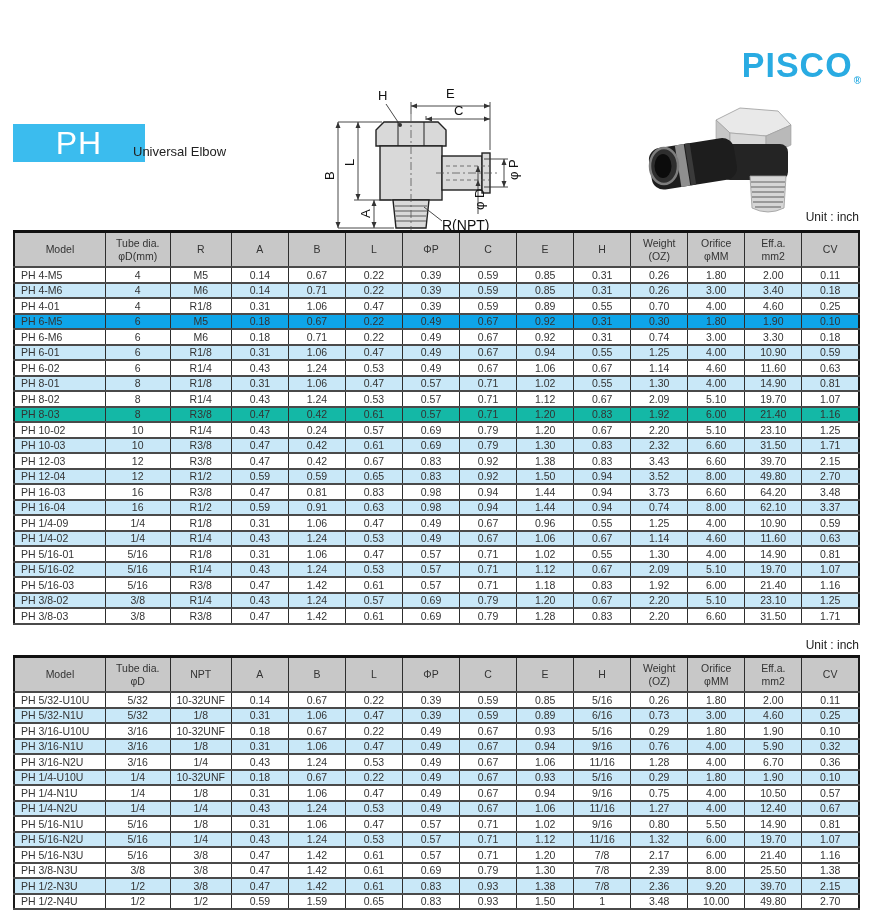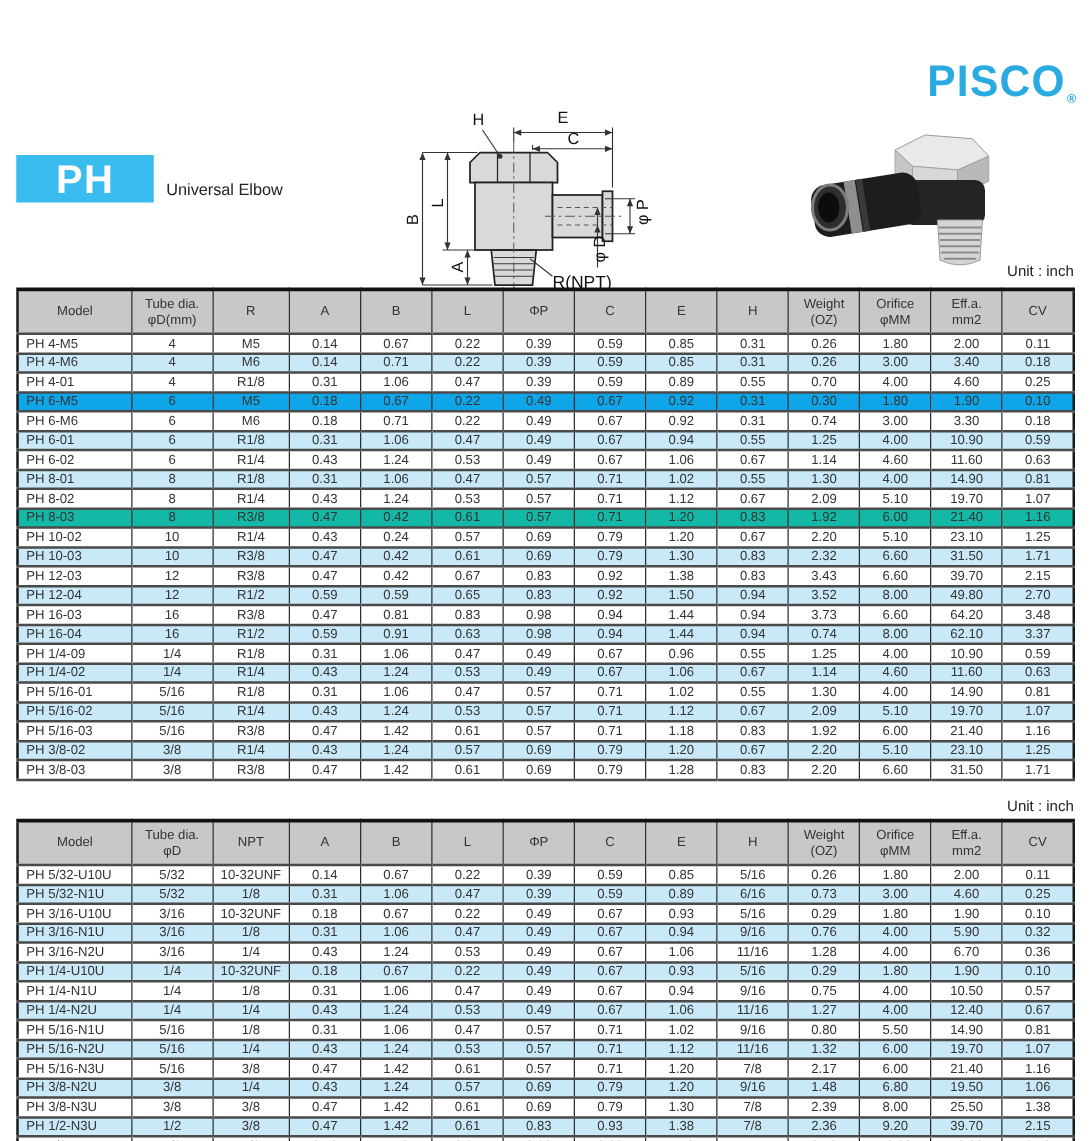--- a/index.html
+++ b/index.html
@@ -5,22 +5,22 @@
   html,body{margin:0;padding:0;background:#ffffff;}
   #page{position:relative;width:873px;height:913px;background:#fff;
         font-family:"Liberation Sans","DejaVu Sans",sans-serif;color:#333;overflow:hidden;margin-top:40px;}
 
   
   .logo{position:absolute;top:6px;right:12px;font-weight:bold;font-size:34px;
         letter-spacing:1px;color:#29ABE2;transform:scaleY(1.04);}
   .logo .reg{font-size:10px;vertical-align:baseline;position:relative;top:6px;left:1px;}
 
   
-  .series-box{position:absolute;left:13px;top:84px;width:110px;height:38px;background:#3BBCEE;
-        color:#fff;font-weight:bold;font-size:32px;display:flex;align-items:center;justify-content:center;
+  .series-box{position:absolute;left:13px;top:84px;width:132px;height:38px;background:#3BBCEE;
+        color:#fff;font-weight:normal;font-size:32px;display:flex;align-items:center;justify-content:center;
         letter-spacing:1px;}
   .series-name{position:absolute;left:133px;top:104px;font-size:13px;color:#222;}
 
   
   .unit{position:absolute;right:14px;font-size:12px;color:#222;}
   .unit.top{top:170px;}
   .unit.mid{top:598px;}
 
   
   .diagram{position:absolute;left:318px;top:40px;}
@@ -752,36 +752,20 @@
           <td>0.61</td>
           <td>0.57</td>
           <td>0.71</td>
           <td>1.20</td>
           <td>7/8</td>
           <td>2.17</td>
           <td>6.00</td>
           <td>21.40</td>
           <td>1.16</td>
         </tr>
-        <tr style="background: rgb(201, 232, 248);">
-          <td>PH 3/8-N2U</td>
-          <td>3/8</td>
-          <td>1/4</td>
-          <td>0.43</td>
-          <td>1.24</td>
-          <td>0.57</td>
-          <td>0.69</td>
-          <td>0.79</td>
-          <td>1.20</td>
-          <td>9/16</td>
-          <td>1.48</td>
-          <td>6.80</td>
-          <td>19.50</td>
-          <td>1.06</td>
-        </tr>
         <tr>
           <td>PH 3/8-N3U</td>
           <td>3/8</td>
           <td>3/8</td>
           <td>0.47</td>
           <td>1.42</td>
           <td>0.61</td>
           <td>0.69</td>
           <td>0.79</td>
           <td>1.30</td>

